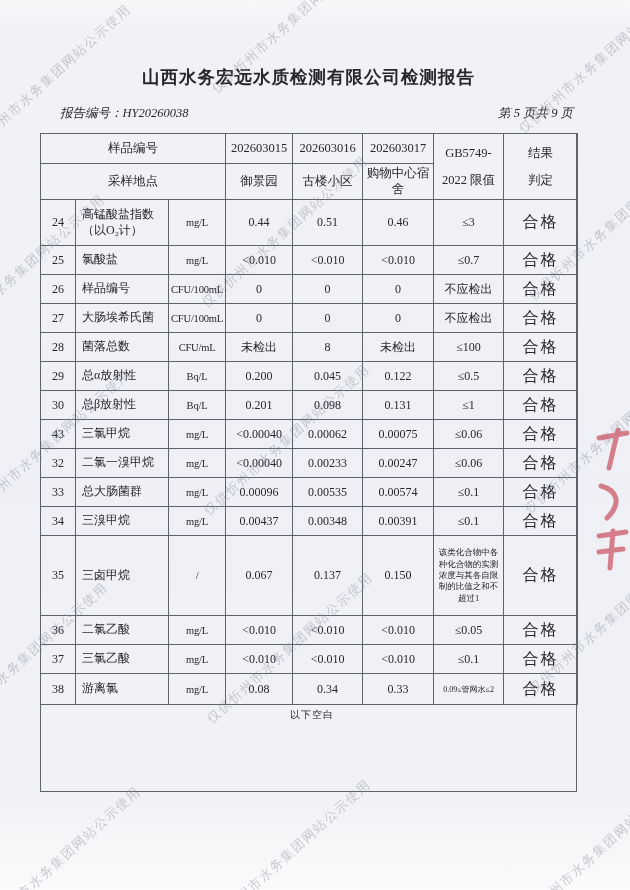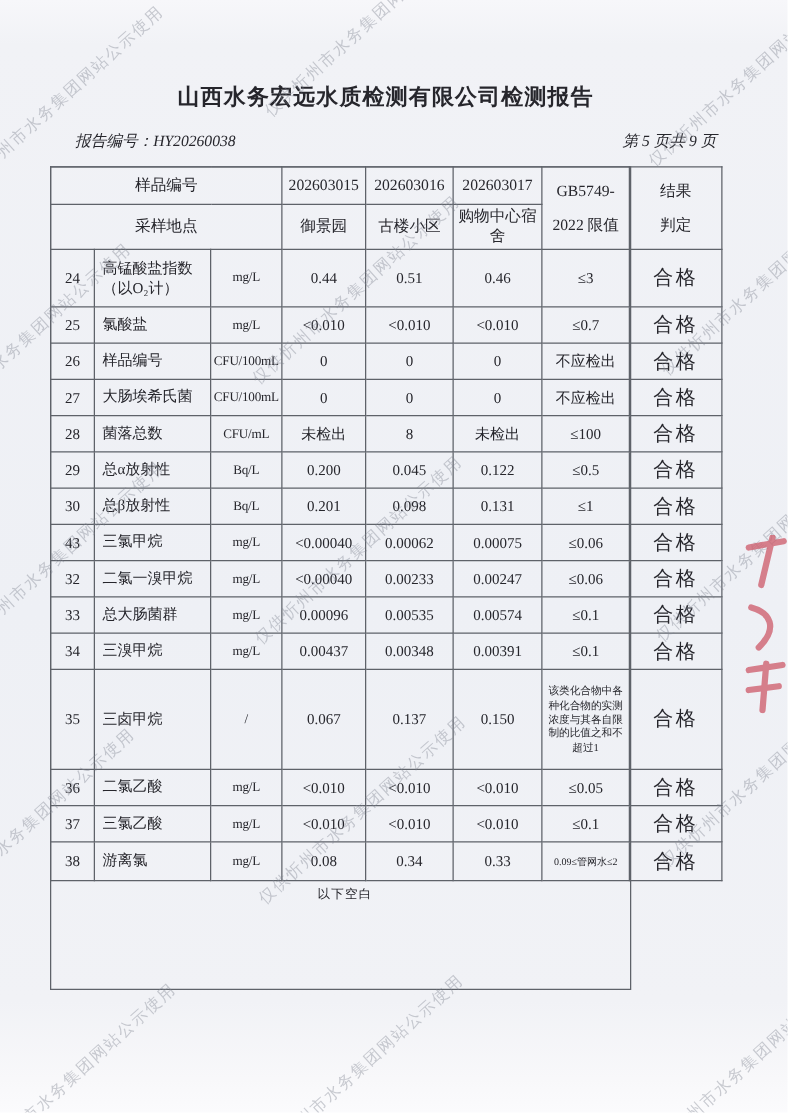--- a/index.html
+++ b/index.html
@@ -19,21 +19,21 @@
   .page-title{
     position:absolute;top:65px;left:40px;width:537px;text-align:center;
     font-size:17.5px;font-weight:700;letter-spacing:1px;z-index:2;
     font-family:"Liberation Sans","DejaVu Sans",sans-serif;
   }
   .meta-row{
     position:absolute;top:105px;left:40px;width:537px;font-size:12.5px;z-index:2;
     display:flex;justify-content:space-between;box-sizing:border-box;padding:0 4px 0 20px;font-style:italic;
   }
   .frame{
-    position:absolute;top:133px;left:40px;width:465px;height:659px;
+    position:absolute;top:133px;left:40px;width:537px;height:659px;
     border:1px solid #5e6269;box-sizing:border-box;z-index:2;background:transparent;
   }
   table{border-collapse:collapse;table-layout:fixed;width:537px;margin:-1px 0 0 -1px;}
   td{border:1px solid #5e6269;text-align:center;vertical-align:middle;
      font-size:12px;padding:1px 2px;overflow:hidden;}
   thead td{height:27px;font-size:12.5px;}
   thead tr.h2 td{height:30px;line-height:1.25;}
   tbody tr td{height:26px;}
   .hdr-2line div{height:27px;line-height:27px;}
   .c-name{text-align:left;padding-left:6px;white-space:pre-line;line-height:1.3;}

